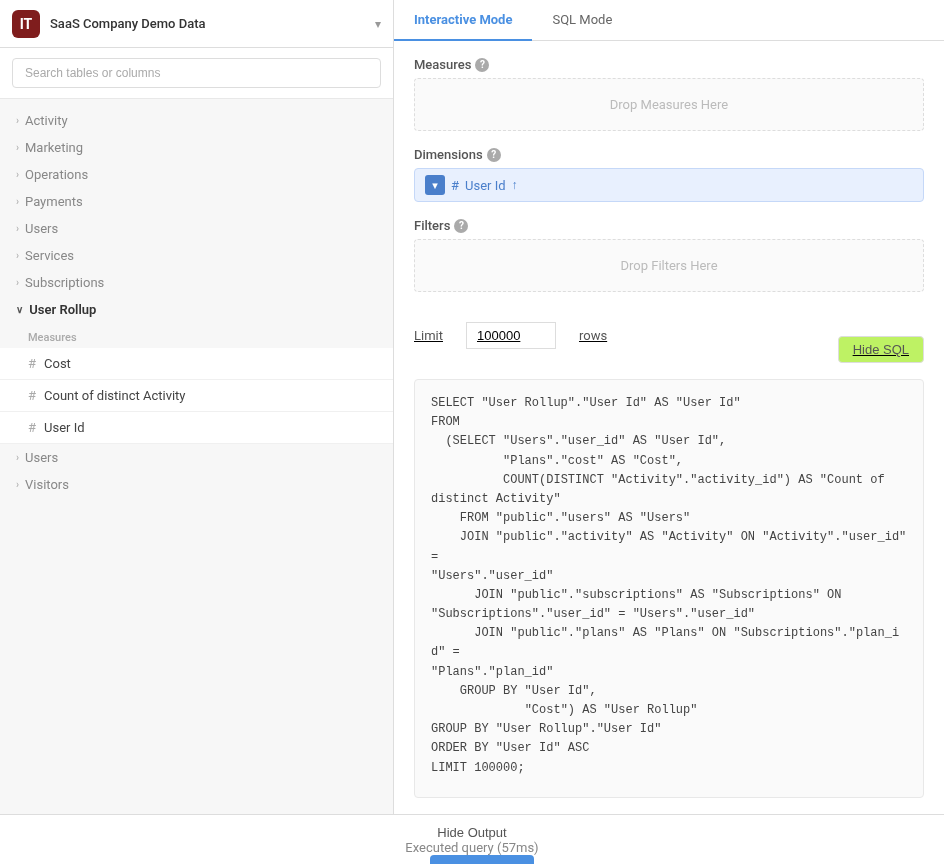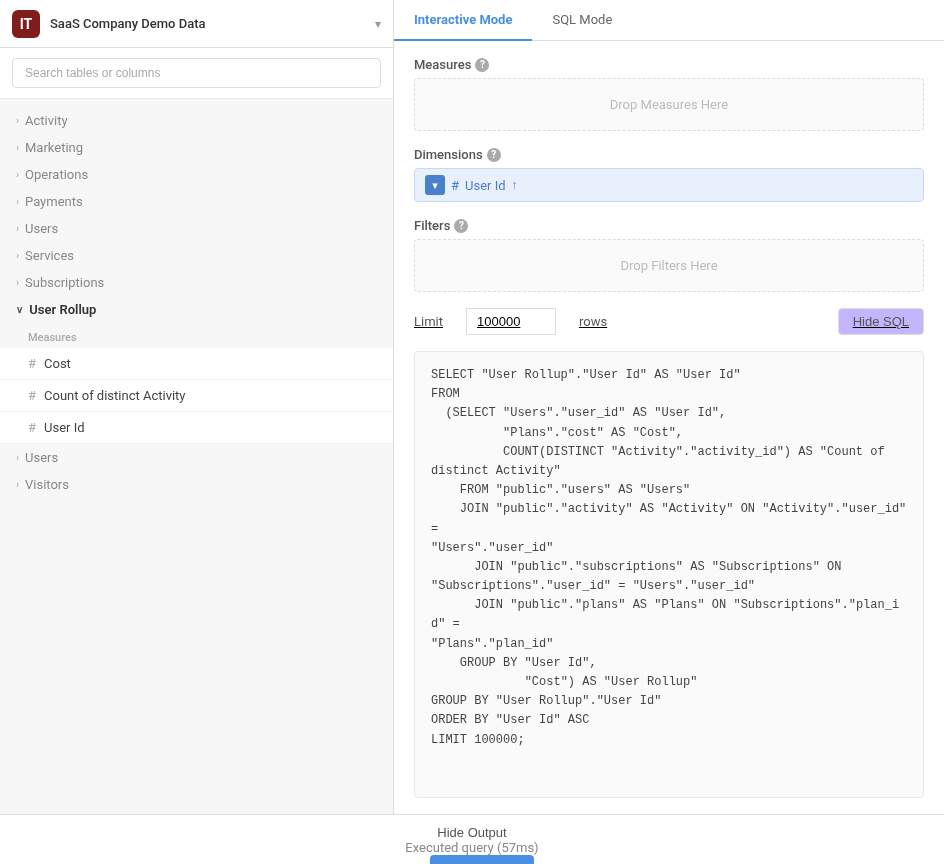--- a/index.html
+++ b/index.html
@@ -243,24 +243,25 @@
     }
     .limit-label {
       color: #555;
       font-size: 13px;
     }
     .hide-sql-btn {
       margin-left: auto;
       padding: 5px 14px;
       border: 1px solid #ddd;
       border-radius: 4px;
-      background: #c4b5fd;
+      background: #bef264;
       color: #555;
       font-size: 13px;
       cursor: pointer;
+      margin-top: 28px;
     }
     .sql-block {
       background: #fafafa;
       border: 1px solid #e8e8e8;
       border-radius: 4px;
       padding: 14px 16px;
       font-family: 'Courier New', monospace;
       font-size: 12px;
       color: #444;
       line-height: 1.6;

